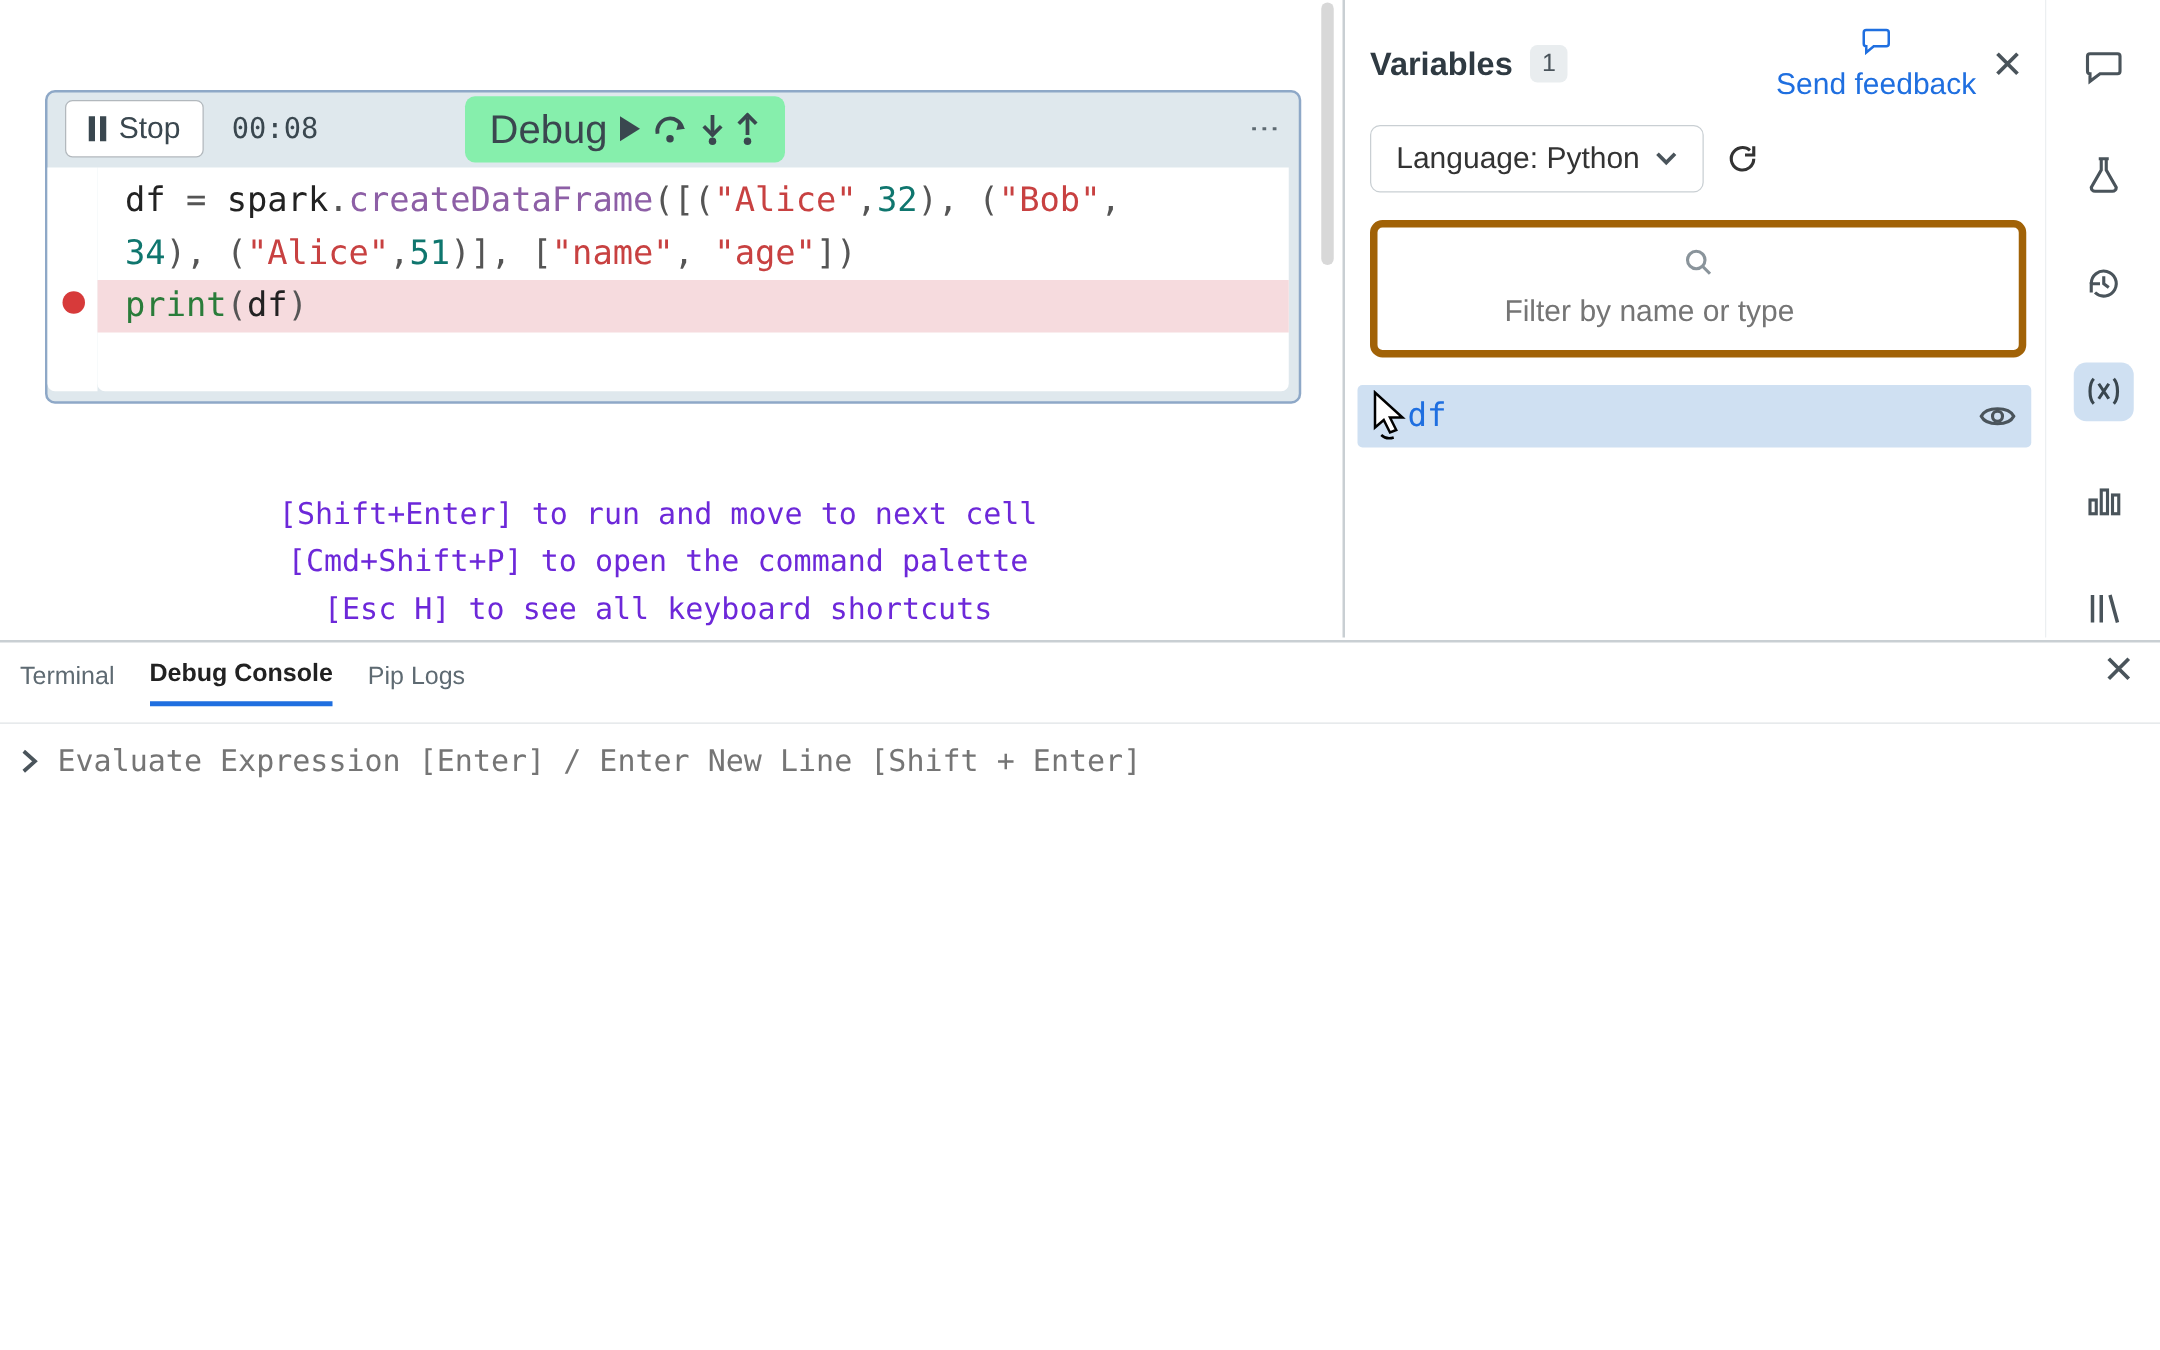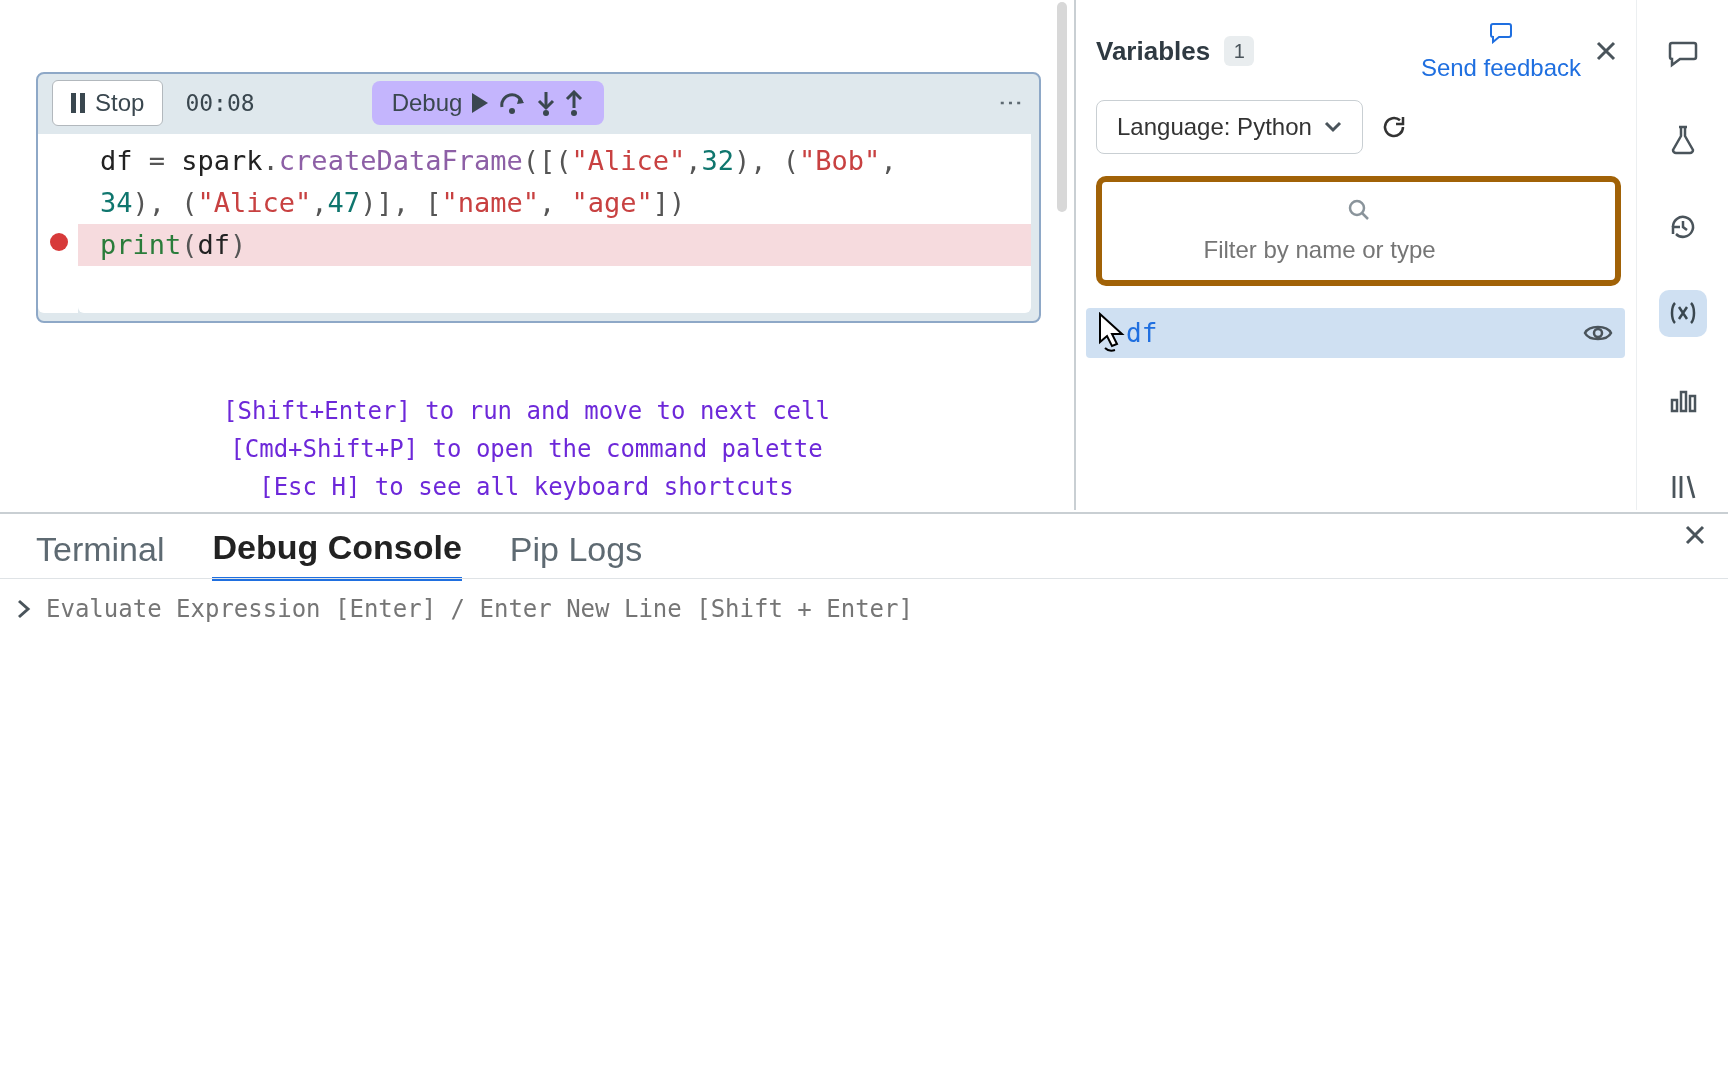--- a/index.html
+++ b/index.html
@@ -65,27 +65,27 @@
   width: 5px; height: 20px; background: #3a474f;
 }
 .timer {
   margin-left: 22px;
   font-size: 23px;
   color: #3a474f;
   font-family: ui-monospace, Menlo, monospace;
 }
 .debug-pill {
   margin-left: 117px;
-  background: #c4b5fd;
+  background: #86efac;
   border-radius: 8px;
   padding: 8px 20px;
   display: flex;
   align-items: center;
   gap: 8px;
-  font-size: 24px;
+  font-size: 32px;
   color: #3a474f;
 }
 .icon-btn {
   background: none; border: none; cursor: pointer;
   color: #3a474f;
   display: inline-flex; align-items: center; justify-content: center;
 }
 .kebab { margin-left: auto; font-size: 24px; color:#5e6a72; letter-spacing: 0; writing-mode: vertical-rl;}
 .code-area {
   position: absolute;
@@ -206,21 +206,21 @@
 .bottom-panel {
   position:absolute; left:0; top:512px; right:0; height:88px;
   border-top: 2px solid #c9cfd3;
   background:#fff;
 }
 .tab-bar {
   display:flex; align-items:center; gap:28px;
   padding: 14px 16px 0 16px;
   position:relative;
 }
-.tab { font-size:34px; color:#5e6a72; cursor:pointer; padding-bottom:10px;margin-left:20px; }
+.tab { font-size:20px; color:#5e6a72; cursor:pointer; padding-bottom:10px; }
 .tab.active { color:#222; font-weight:700; border-bottom:4px solid #1f6fe0; }
 .tab-close { position:absolute; right:22px; top:10px; font-size:24px; color:#4a545b; cursor:pointer;}
 .console-input-row {
   position:absolute; left:0; top:578px; right:0; height:60px;
   border-top:1px solid #dfe3e6;
   display:flex; align-items:center; gap:14px;
   padding: 0 16px;
 }
 .console-input {
   border:none; outline:none; font-size:24px; flex:1;
@@ -276,21 +276,21 @@
       </div>
 
       <button class="icon-btn kebab">⋮</button>
     </div>
 
     <div class="gutter">
       <div class="breakpoint"></div>
     </div>
     <div class="code-area">
       <div class="code-line"><span class="tok-var">df</span> <span class="tok-punc">=</span> <span class="tok-var">spark</span><span class="tok-punc">.</span><span class="tok-call">createDataFrame</span><span class="tok-punc">([(</span><span class="tok-str">"Alice"</span><span class="tok-punc">,</span><span class="tok-num">32</span><span class="tok-punc">), (</span><span class="tok-str">"Bob"</span><span class="tok-punc">,</span></div>
-      <div class="code-line"><span class="tok-num">34</span><span class="tok-punc">), (</span><span class="tok-str">"Alice"</span><span class="tok-punc">,</span><span class="tok-num">47</span><span class="tok-punc">)], [</span><span class="tok-str">"name"</span><span class="tok-punc">, </span><span class="tok-str">"age"</span><span class="tok-punc">])</span></div>
+      <div class="code-line"><span class="tok-num">34</span><span class="tok-punc">), (</span><span class="tok-str">"Alice"</span><span class="tok-punc">,</span><span class="tok-num">51</span><span class="tok-punc">)], [</span><span class="tok-str">"name"</span><span class="tok-punc">, </span><span class="tok-str">"age"</span><span class="tok-punc">])</span></div>
       <div class="code-line hl-line"><span class="tok-kw">print</span><span class="tok-punc">(</span><span class="tok-var">df</span><span class="tok-punc">)</span></div>
     </div>
   </div>
 
   <div class="hints">
     <div>[Shift+Enter] to run and move to next cell</div>
     <div>[Cmd+Shift+P] to open the command palette</div>
     <div>[Esc H] to see all keyboard shortcuts</div>
   </div>
 </div>

